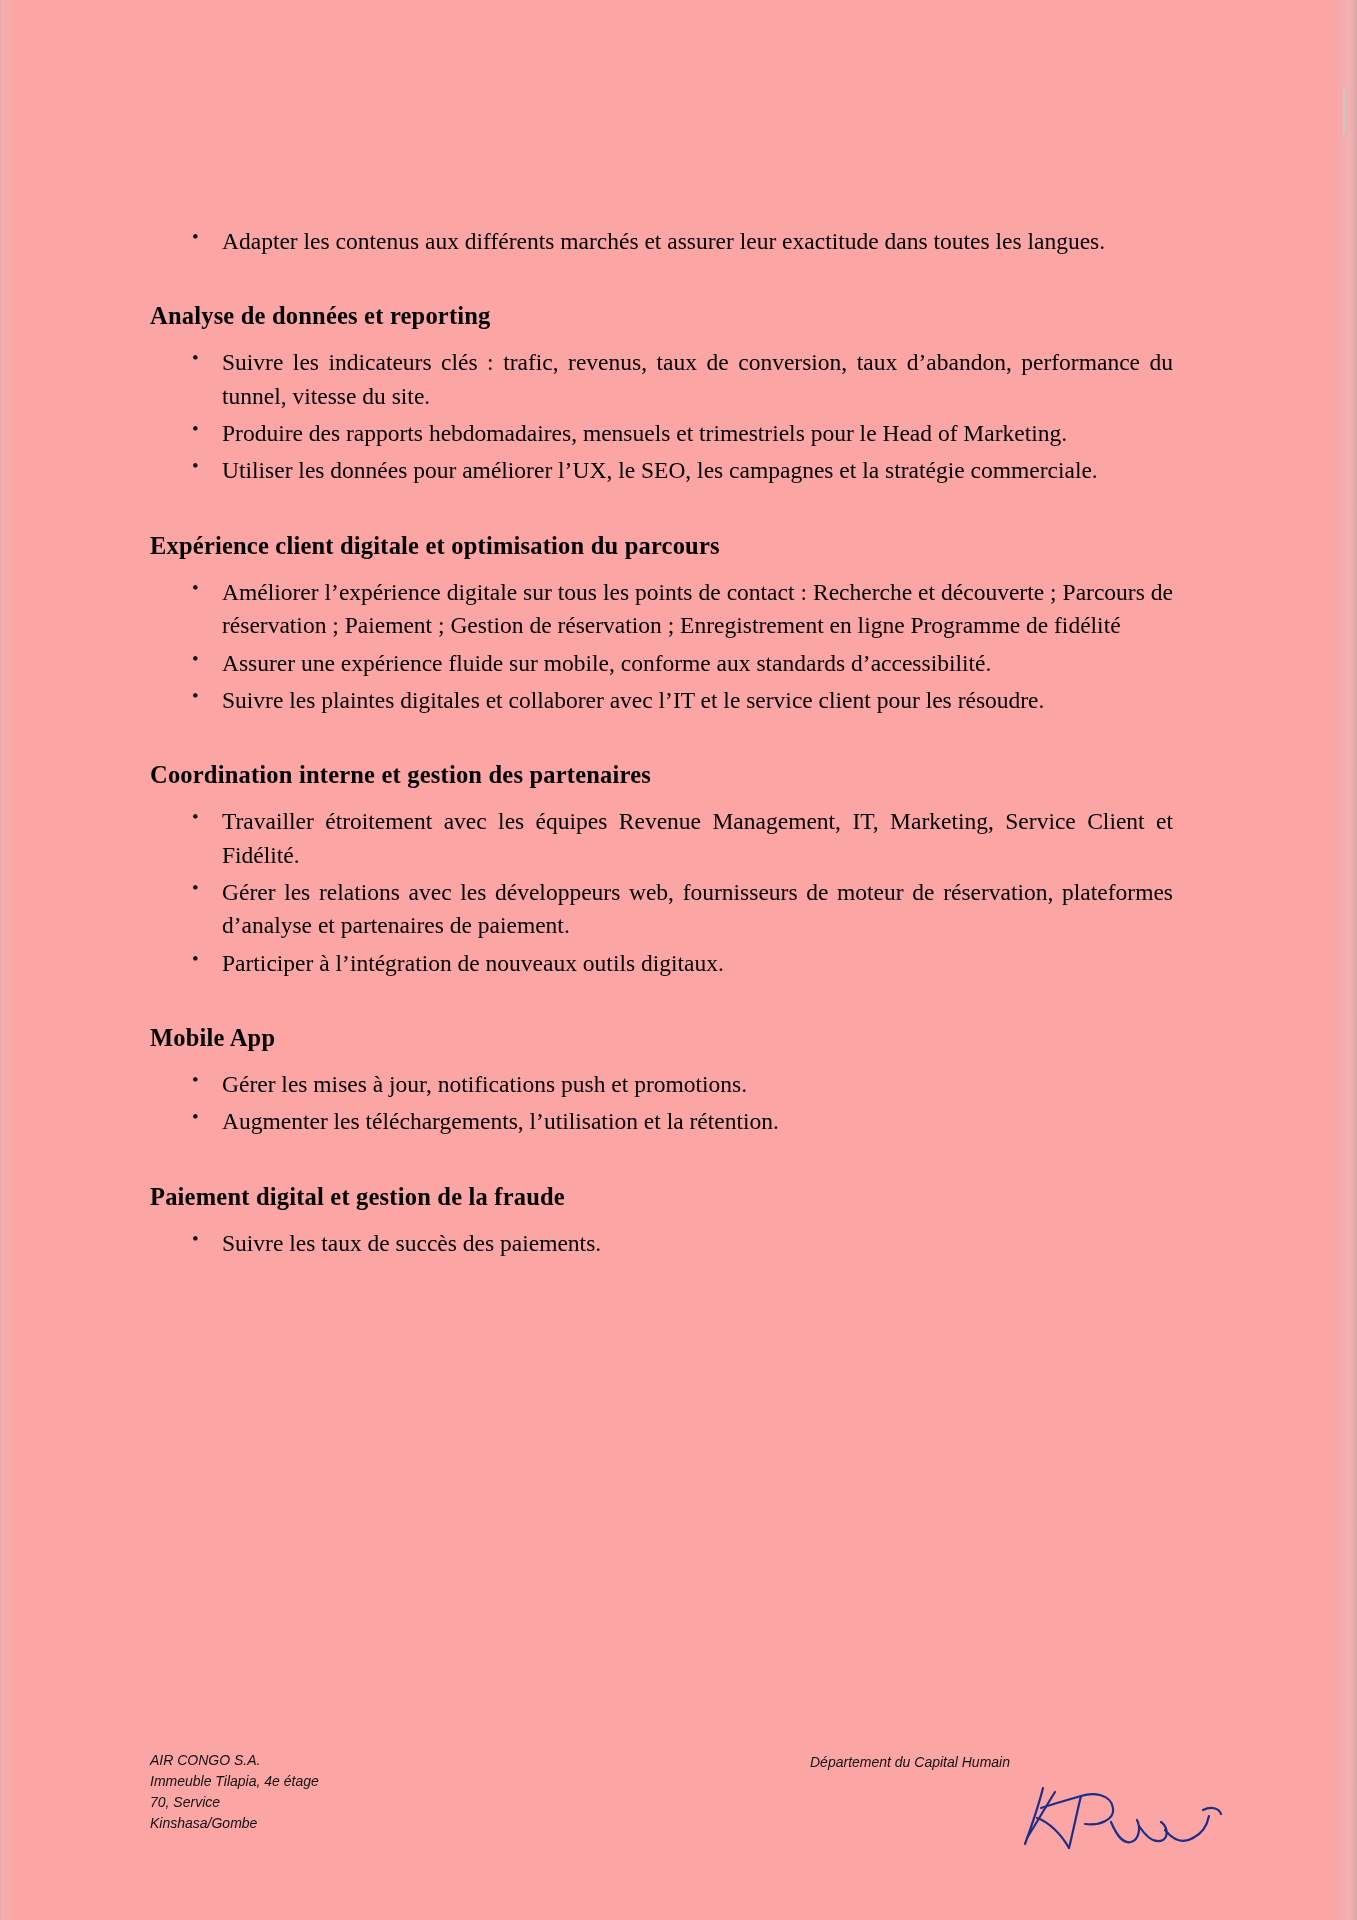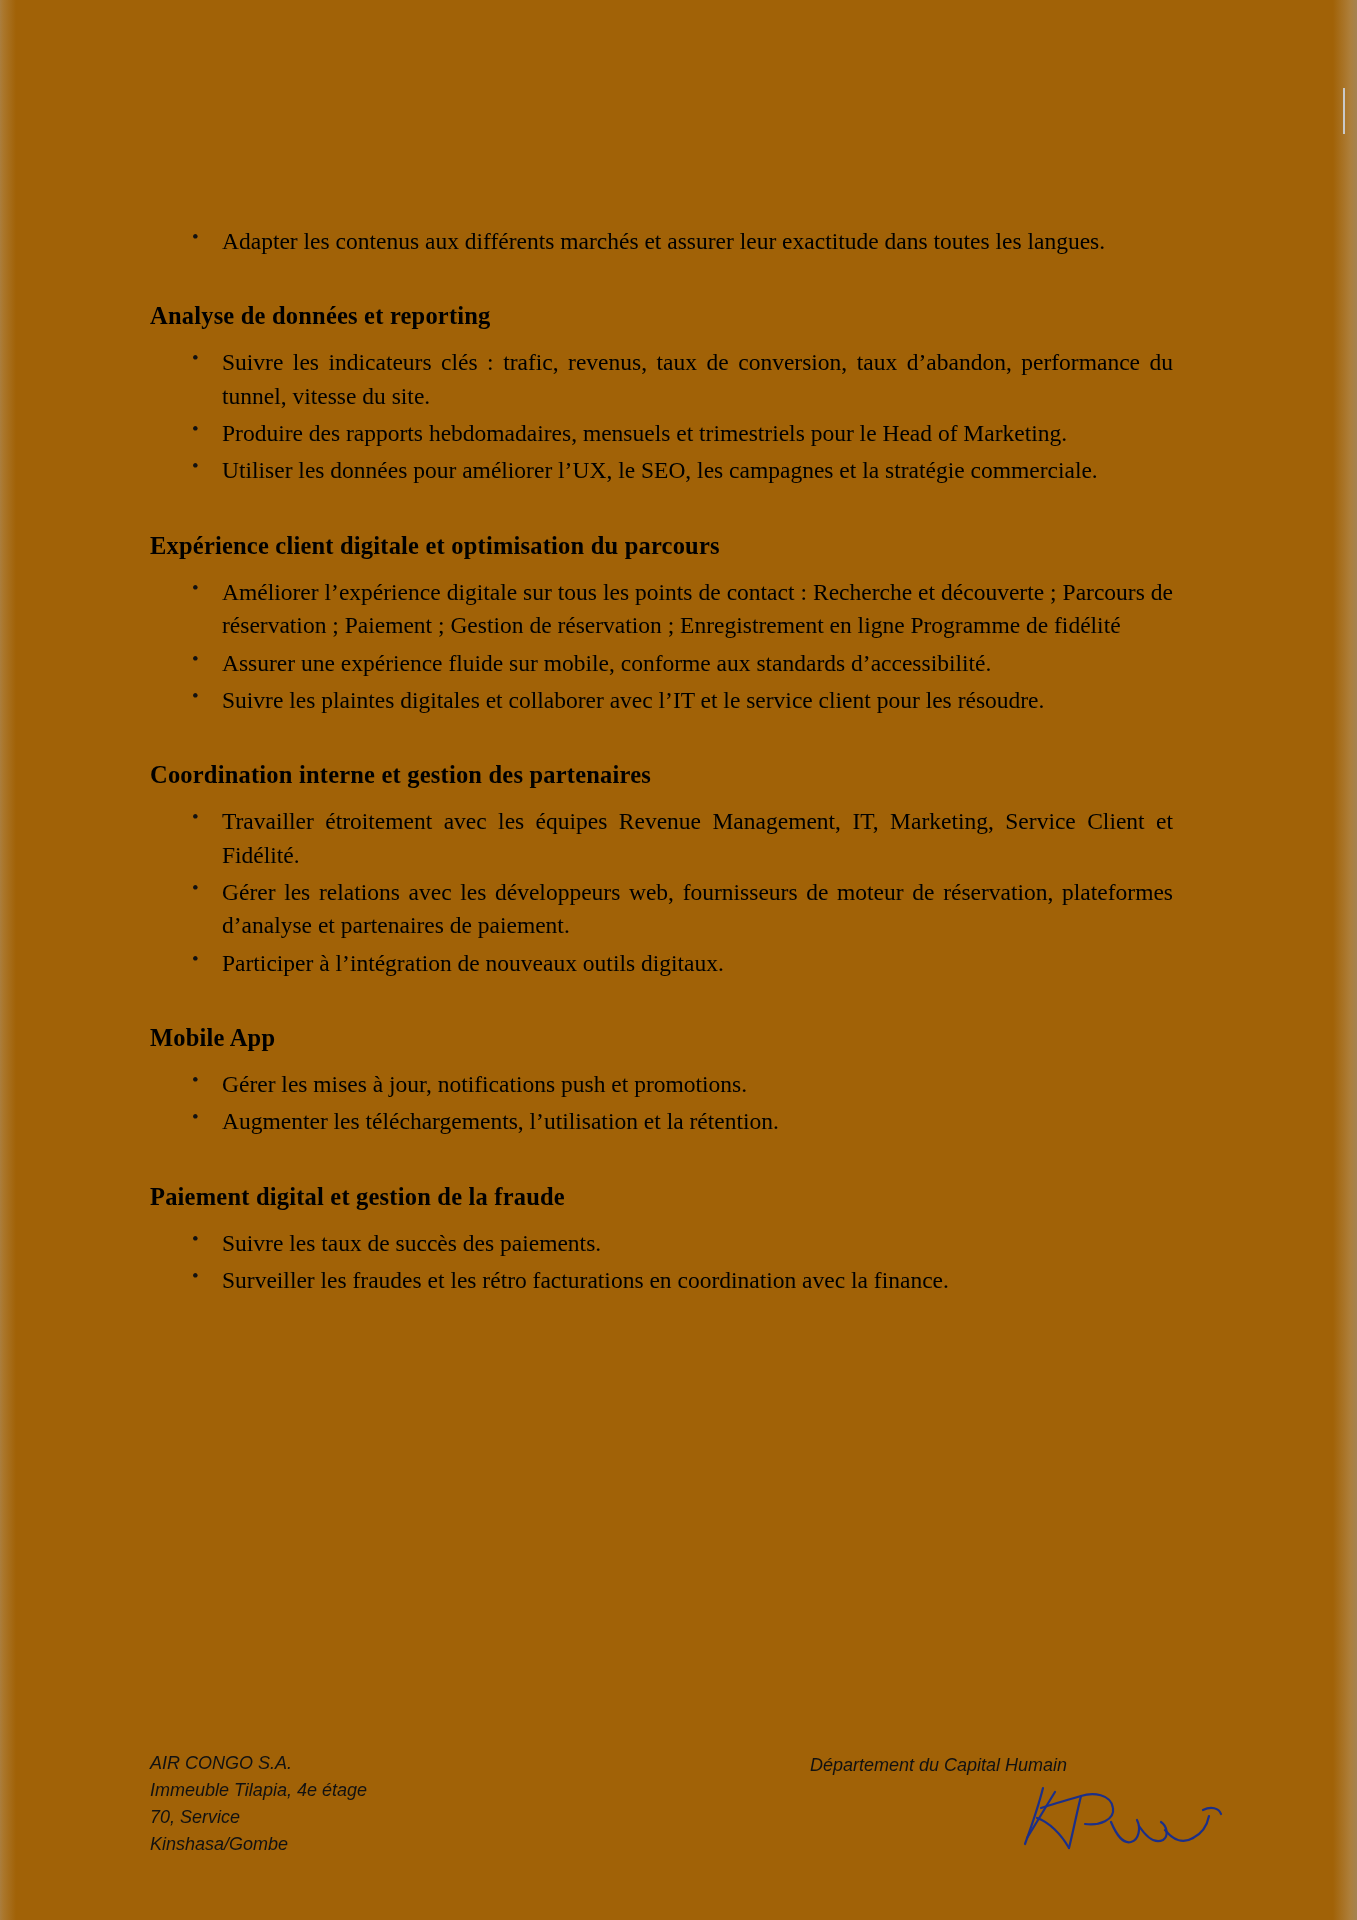--- a/index.html
+++ b/index.html
@@ -4,21 +4,21 @@
 <style>
   html, body {
     margin: 0;
     padding: 0;
     background: #ffffff;
   }
   .page {
     position: relative;
     width: 1357px;
     height: 1920px;
-    background: #a16207;
+    background: #fca5a5;
     overflow: hidden;
     font-family: "Liberation Serif", serif;
     color: #000000;
   }
   
   .scan-edge-right {
     position: absolute;
     top: 0;
     right: 0;
     width: 24px;
@@ -83,21 +83,21 @@
     text-align: justify;
     padding-right: 12px;
   }
   .footer {
     position: absolute;
     left: 150px;
     top: 1750px;
     width: 1060px;
     font-family: "Liberation Sans", sans-serif;
     font-style: italic;
-    font-size: 18px;
+    font-size: 14px;
     line-height: 1.5;
     color: #111;
     text-decoration: underline;
   }
   .footer-left {
     float: left;
     width: 520px;
   }
   .footer-right {
     float: right;
@@ -152,21 +152,20 @@
 
     <div class="section-heading">Mobile App</div>
     <ul class="bullets">
       <li>Gérer les mises à jour, notifications push et promotions.</li>
       <li>Augmenter les téléchargements, l’utilisation et la rétention.</li>
     </ul>
 
     <div class="section-heading">Paiement digital et gestion de la fraude</div>
     <ul class="bullets">
       <li>Suivre les taux de succès des paiements.</li>
-      <li>Surveiller les fraudes et les rétro facturations en coordination avec la finance.</li>
     </ul>
 
   </div>
 
   <div class="footer">
     <div class="footer-left">
       <div>AIR CONGO S.A.</div>
       <div>Immeuble Tilapia, 4e étage</div>
       <div>70, Service</div>
       <div>Kinshasa/Gombe</div>

